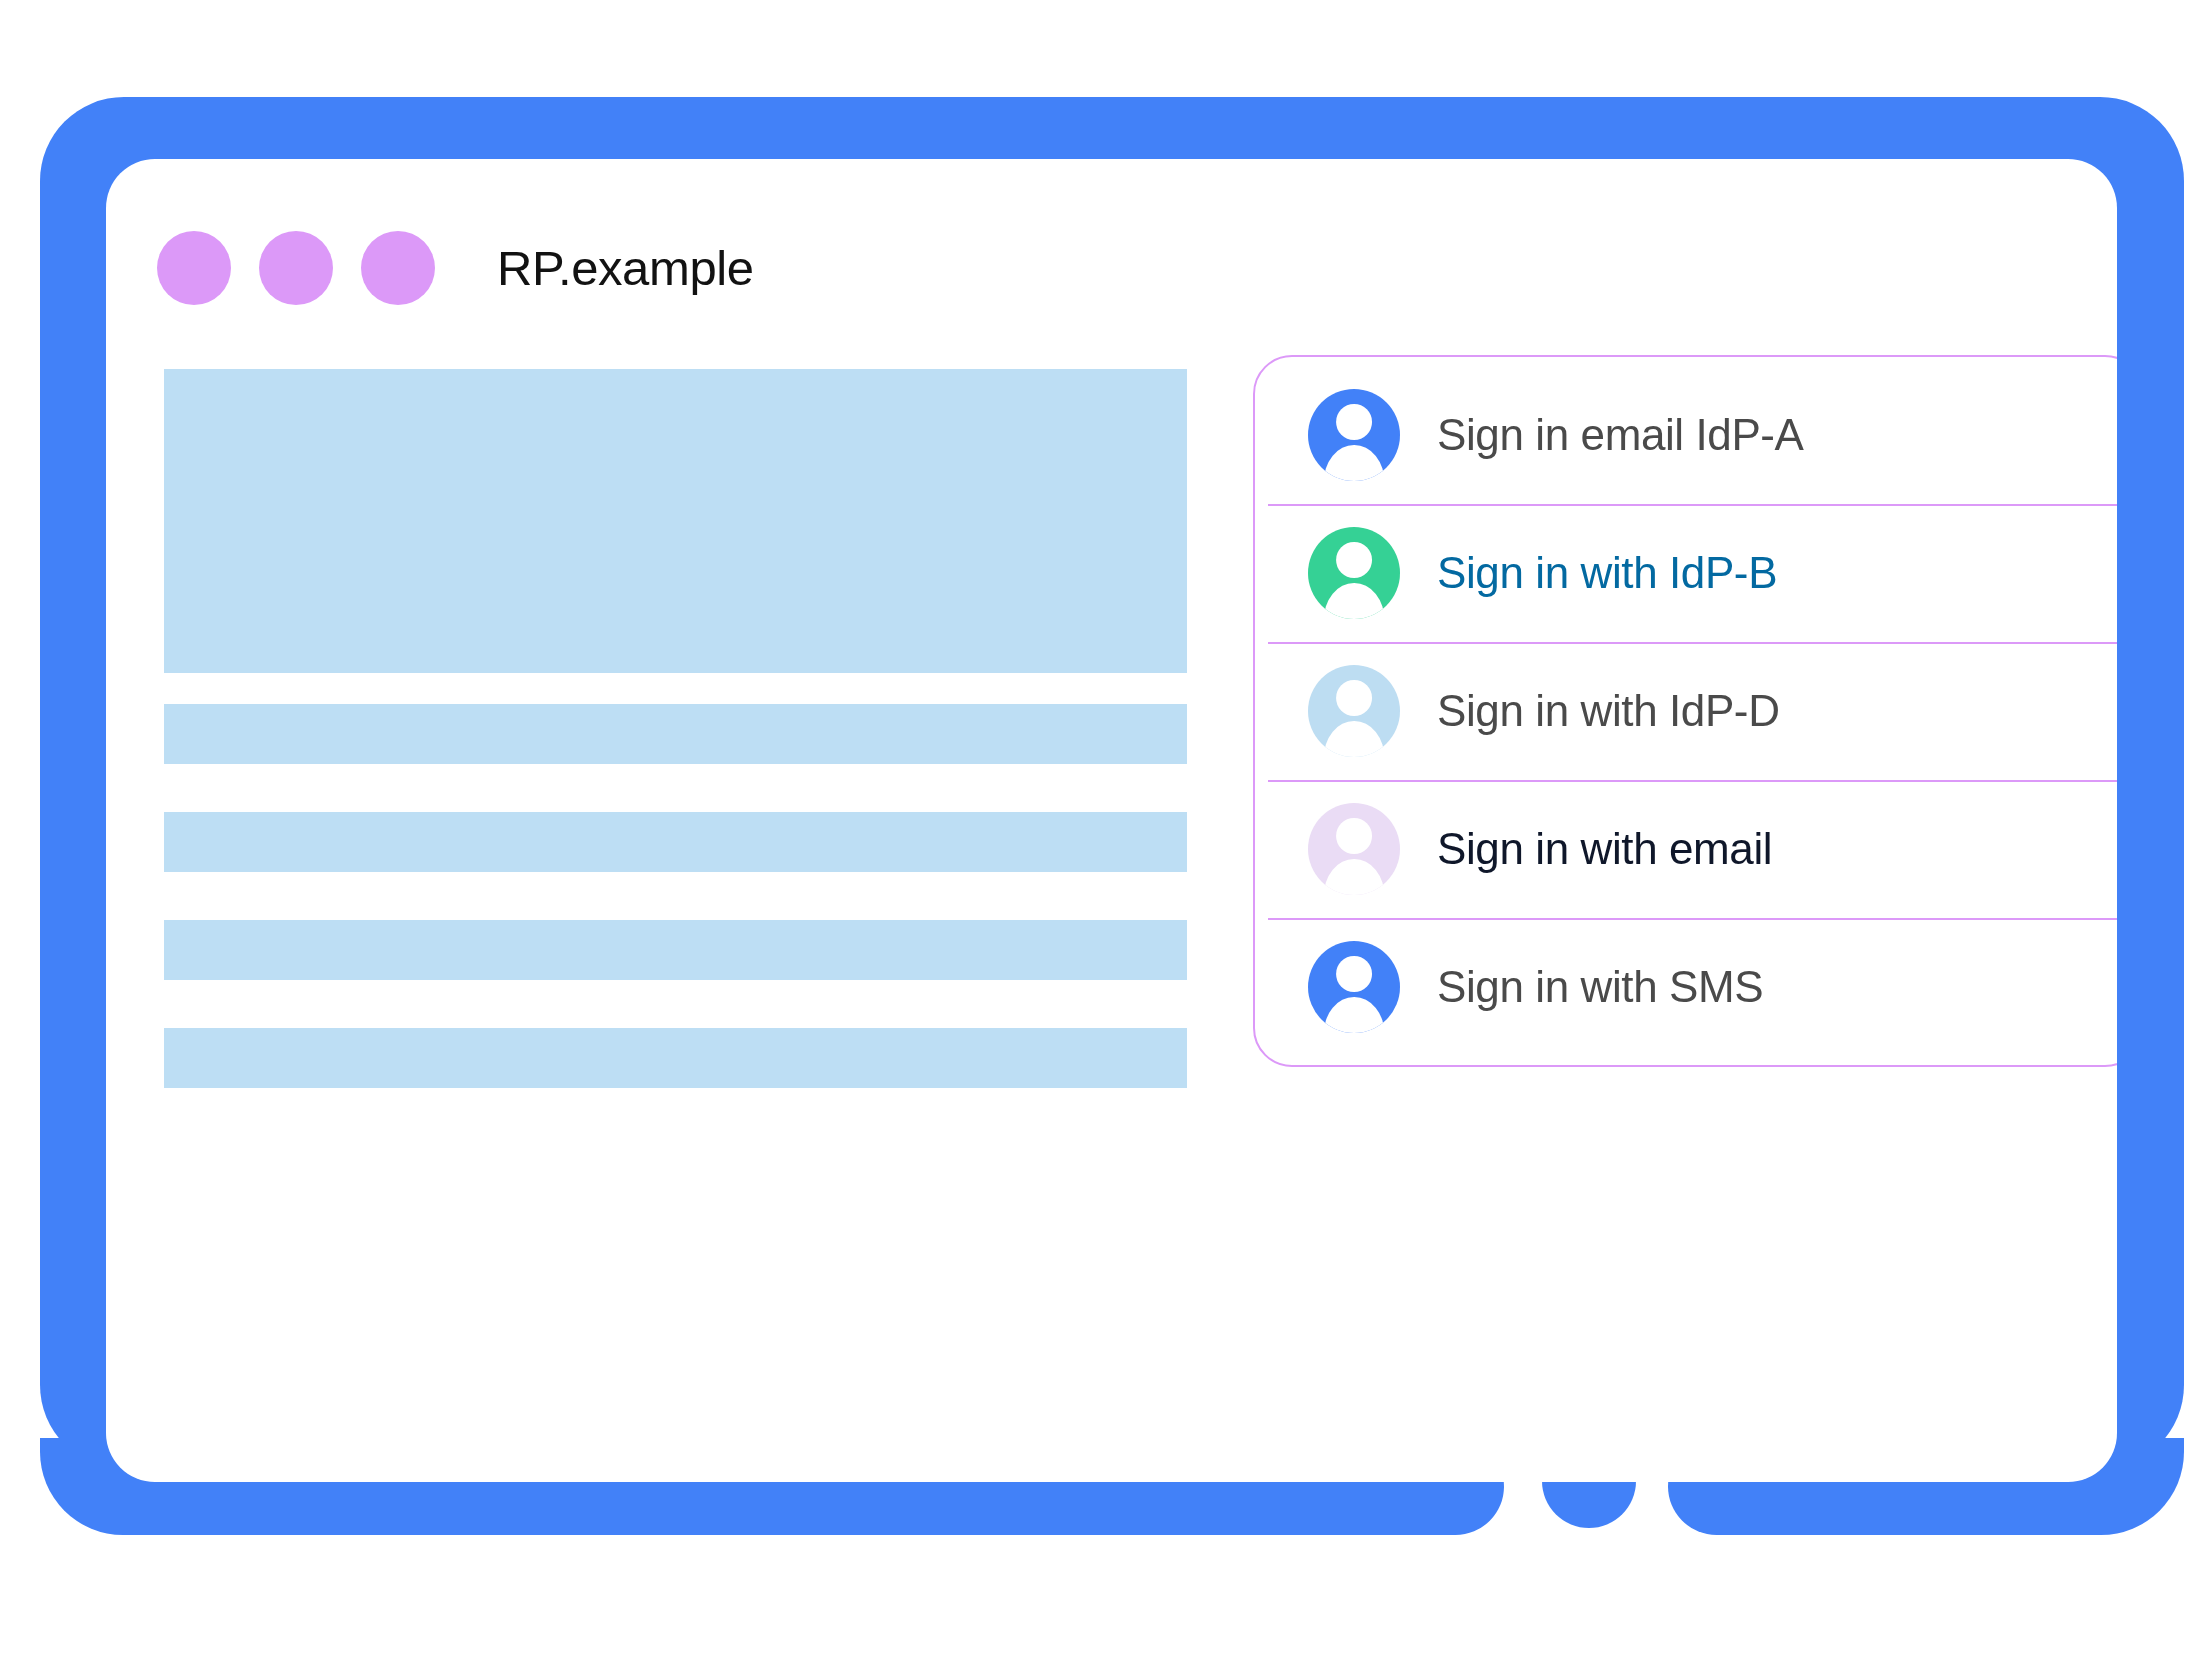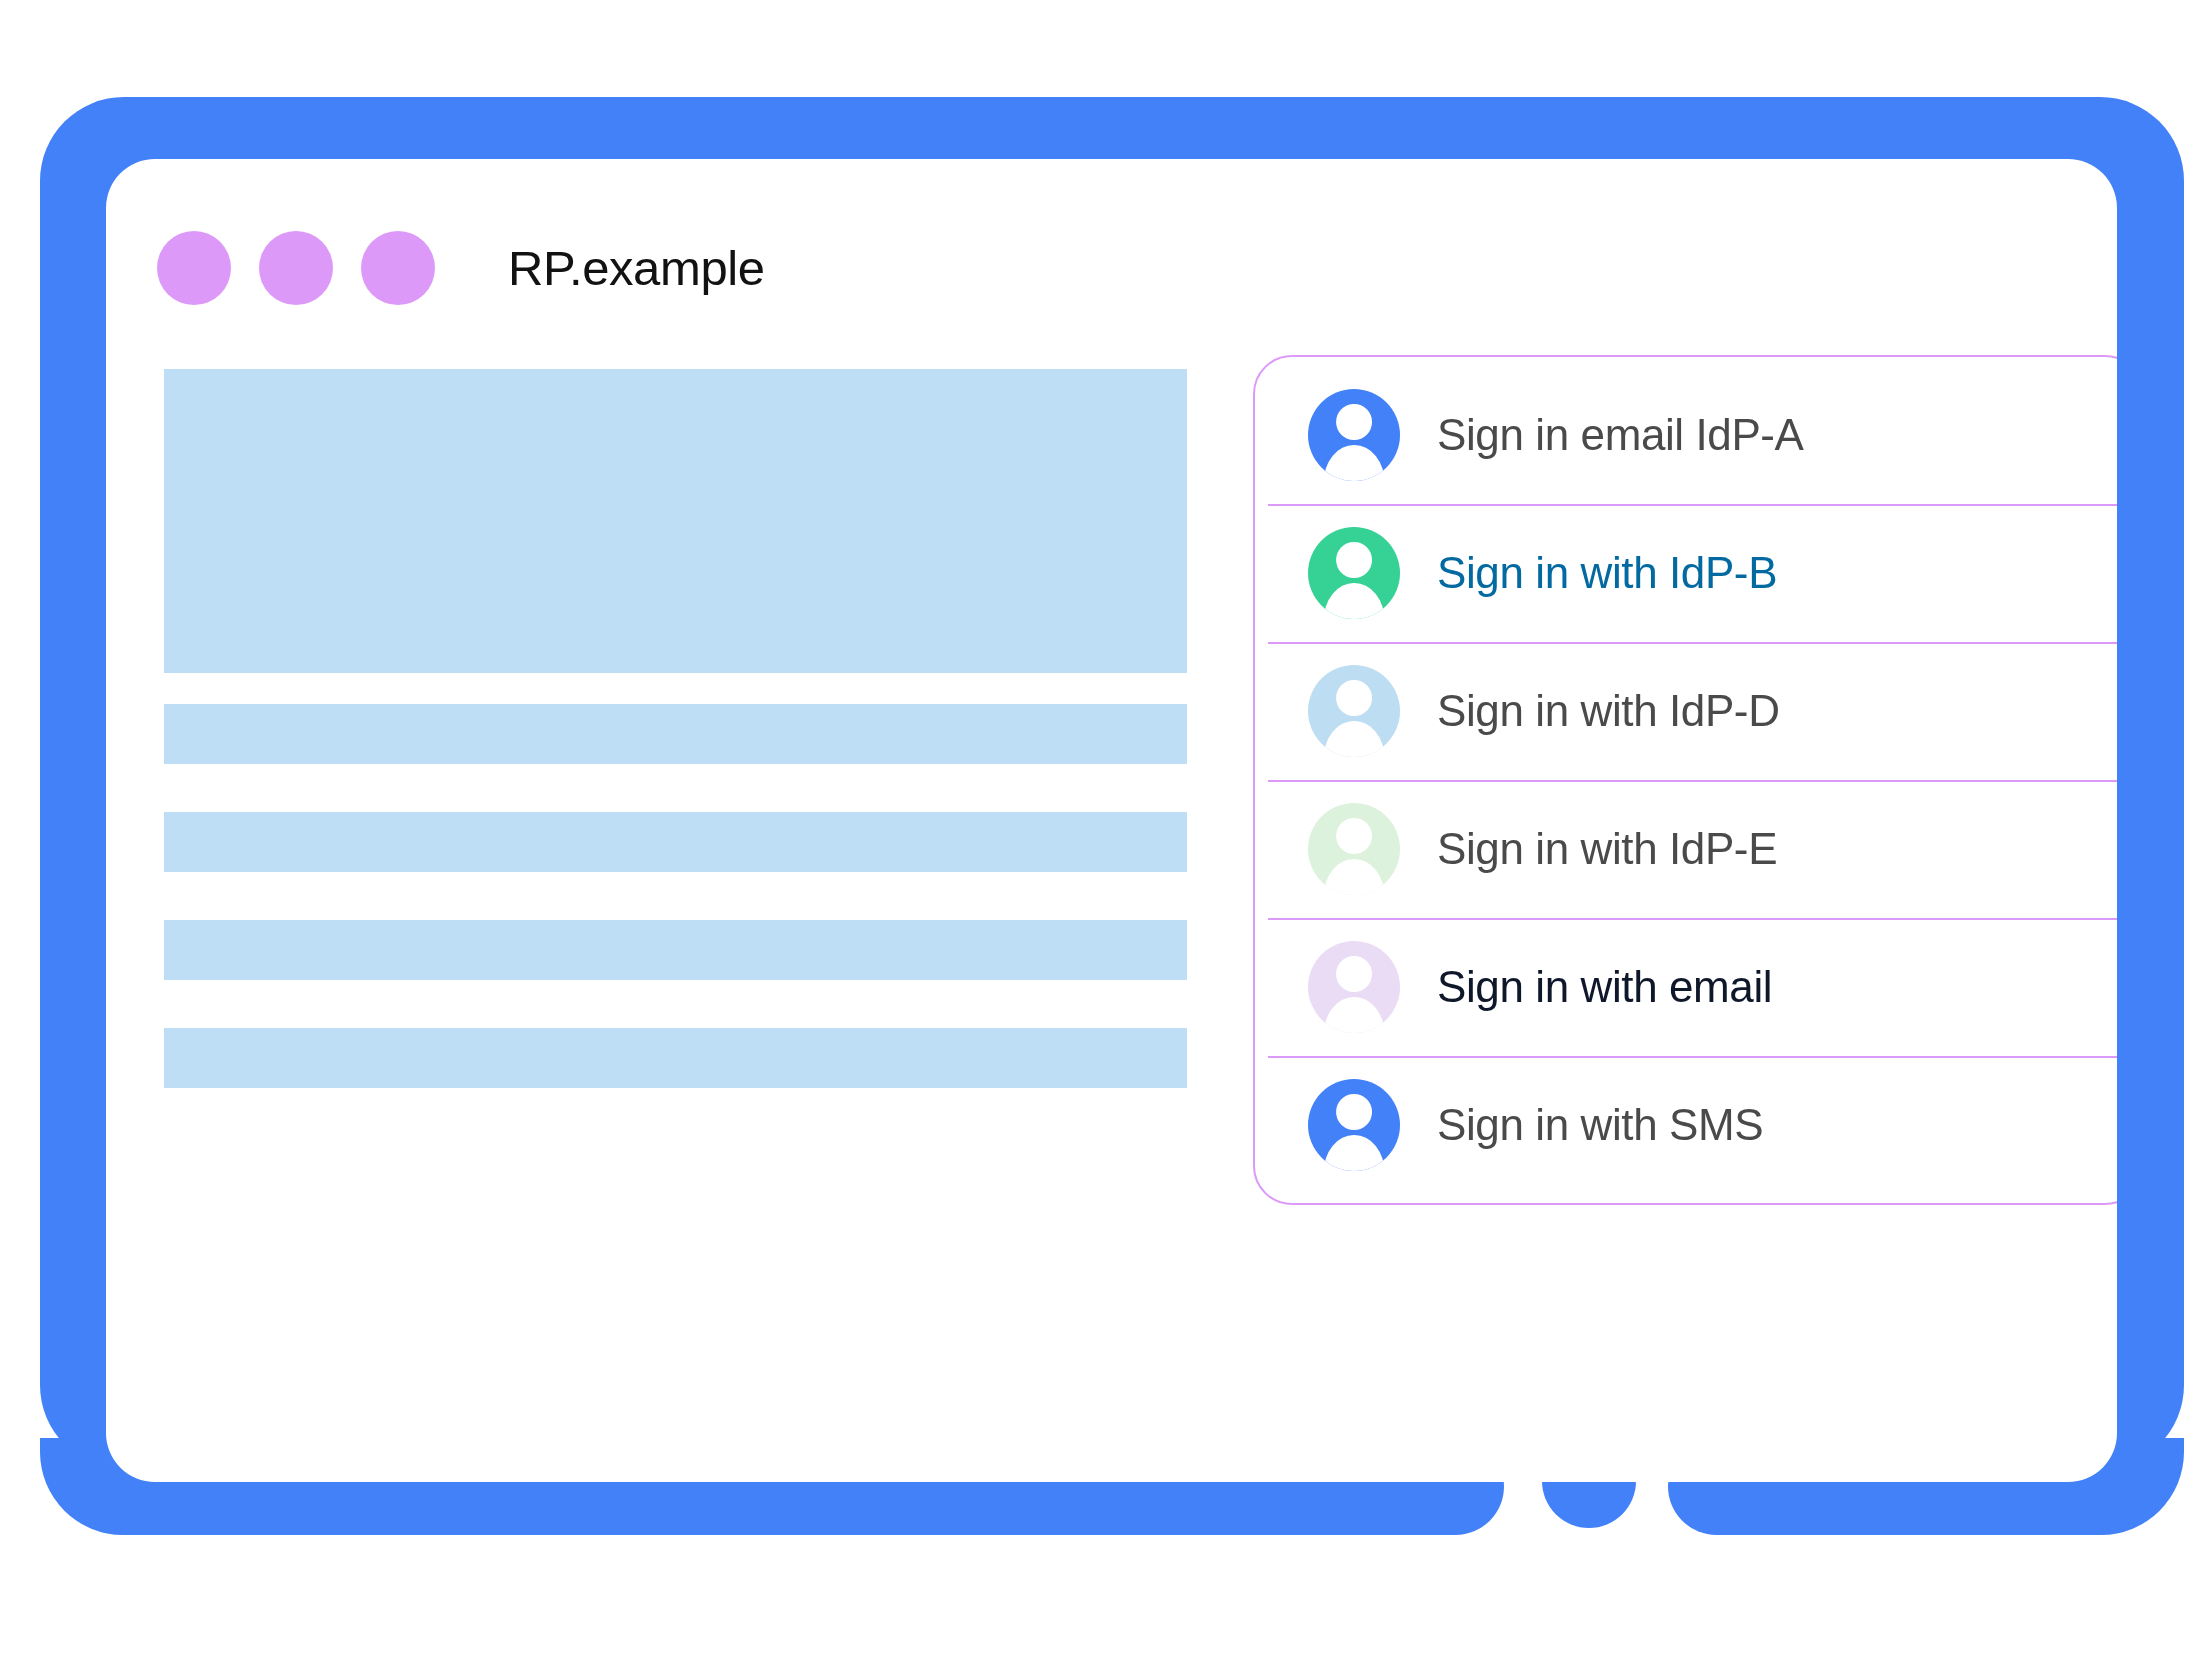--- a/index.html
+++ b/index.html
@@ -85,21 +85,21 @@
     align-items: center;
   }
   .dot {
     width: 74px;
     height: 74px;
     border-radius: 50%;
     background: #DC99F8;
     margin-right: 28px;
   }
   .site-title {
-    margin-left: 45px;
+    margin-left: 34px;
     font-size: 49px;
     color: #121212;
     letter-spacing: -0.4px;
     white-space: nowrap;
   }
 
   
   .content-col {
     position: absolute;
     left: 58px;
@@ -225,27 +225,20 @@
           <span class="idp-label" style="color: #0369a1;">Sign in with IdP-B</span>
         </div>
         <div class="idp-row">
           <span class="avatar" style="background: rgb(189, 221, 242);">
             <span class="head"></span>
             <span class="body"></span>
           </span>
           <span class="idp-label" style="color: rgb(74, 74, 74);">Sign in with IdP-D</span>
         </div>
         <div class="idp-row">
-          <span class="avatar" style="background: rgb(220, 242, 220);">
-            <span class="head"></span>
-            <span class="body"></span>
-          </span>
-          <span class="idp-label" style="color: rgb(74, 74, 74);">Sign in with IdP-E</span>
-        </div>
-        <div class="idp-row">
           <span class="avatar" style="background: rgb(234, 220, 245);">
             <span class="head"></span>
             <span class="body"></span>
           </span>
           <span class="idp-label" style="color: #0f172a;">Sign in with email</span>
         </div>
         <div class="idp-row">
           <span class="avatar" style="background: rgb(66, 129, 248);">
             <span class="head"></span>
             <span class="body"></span>

